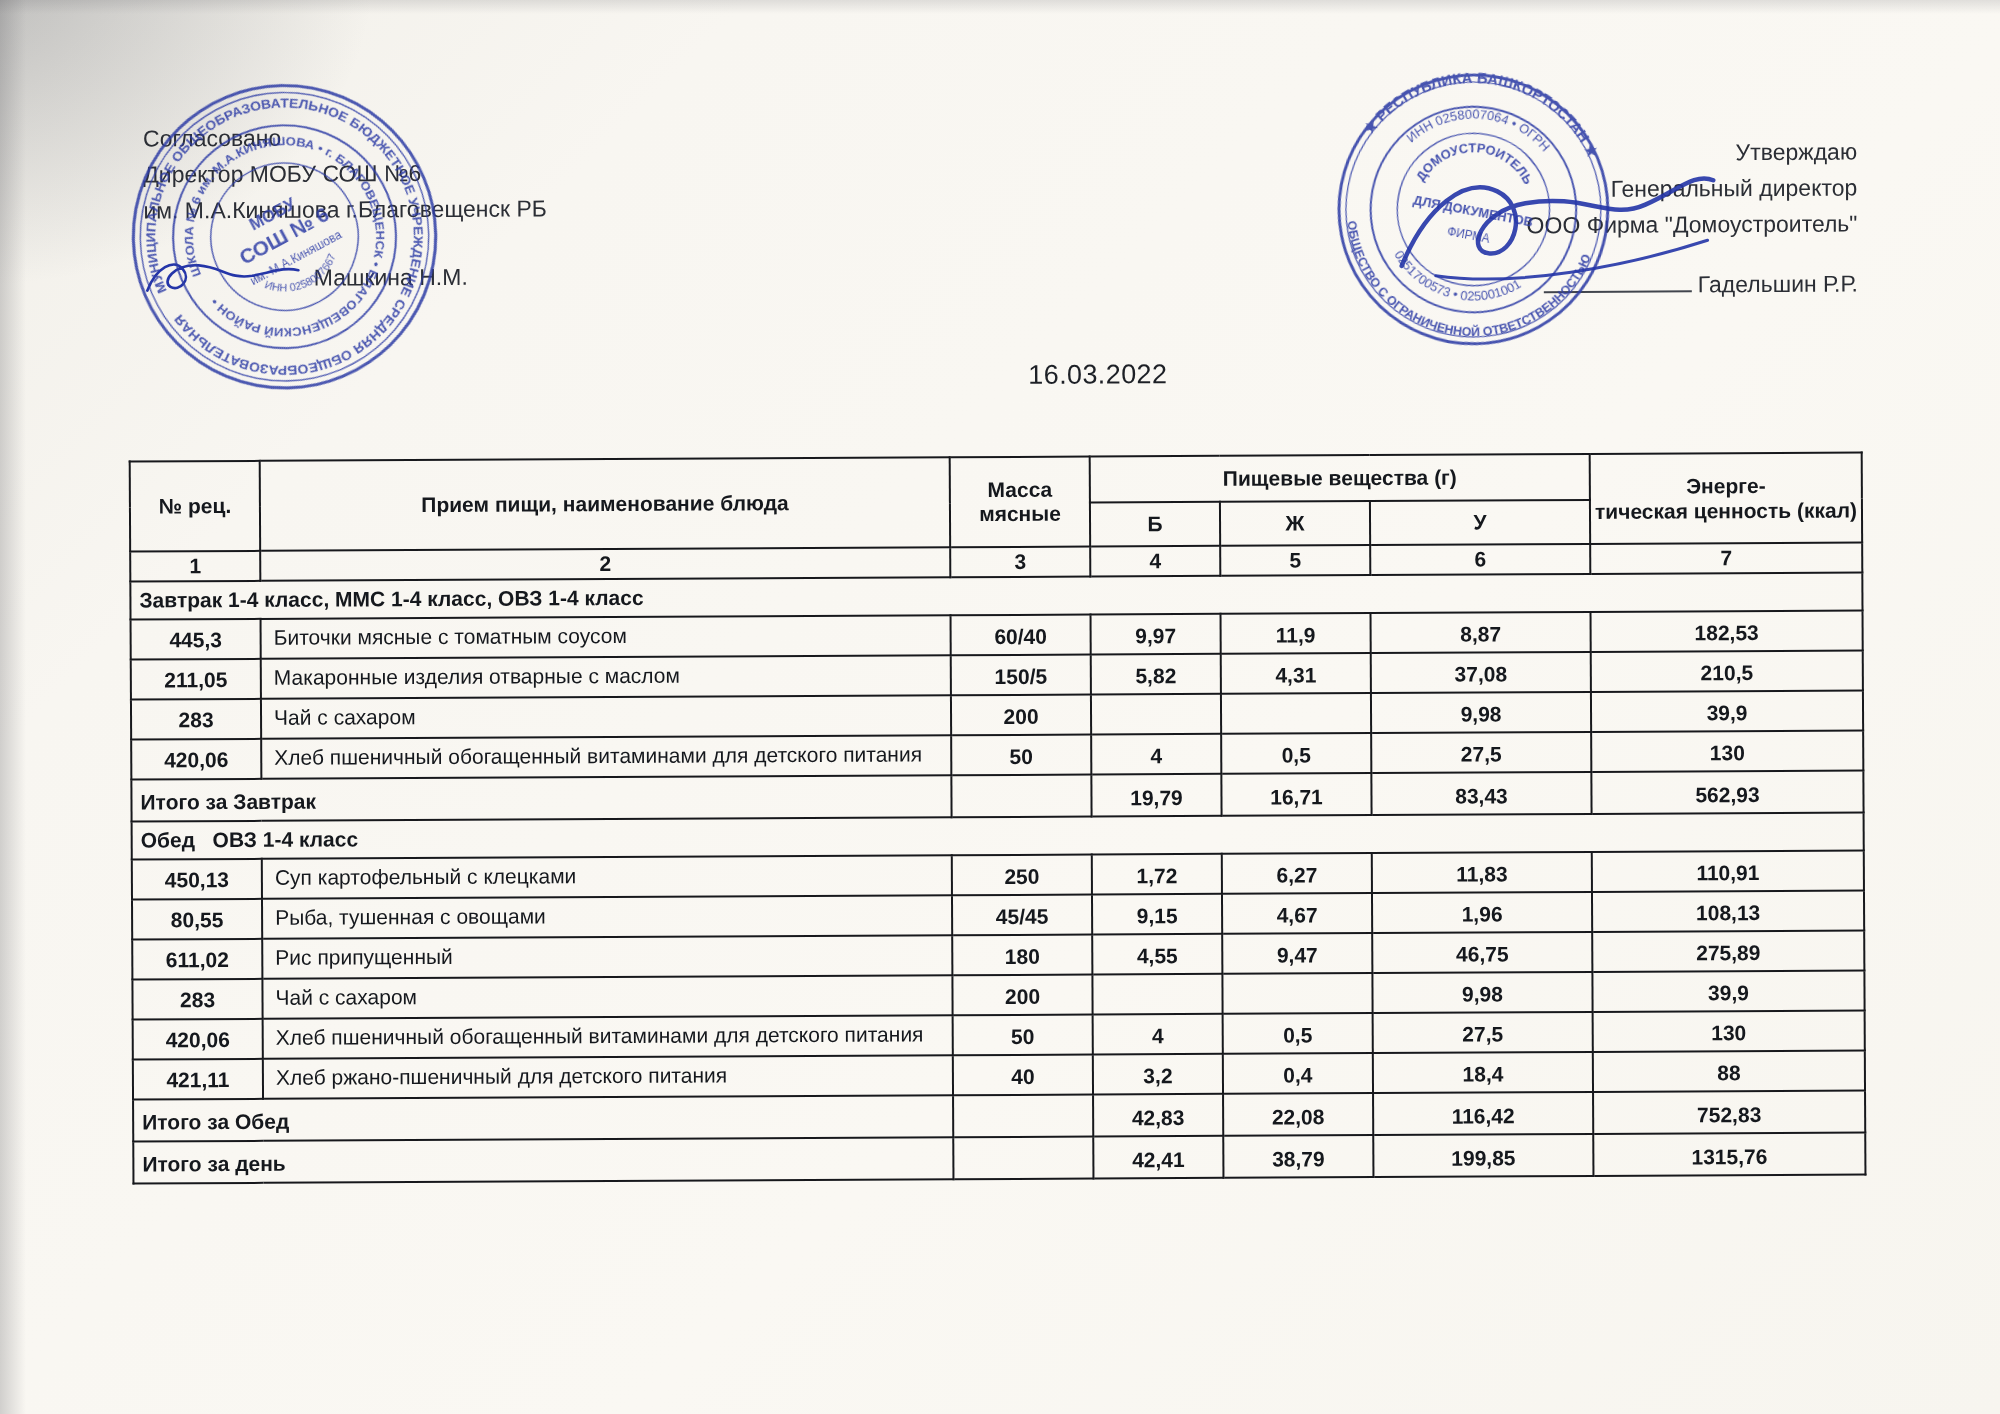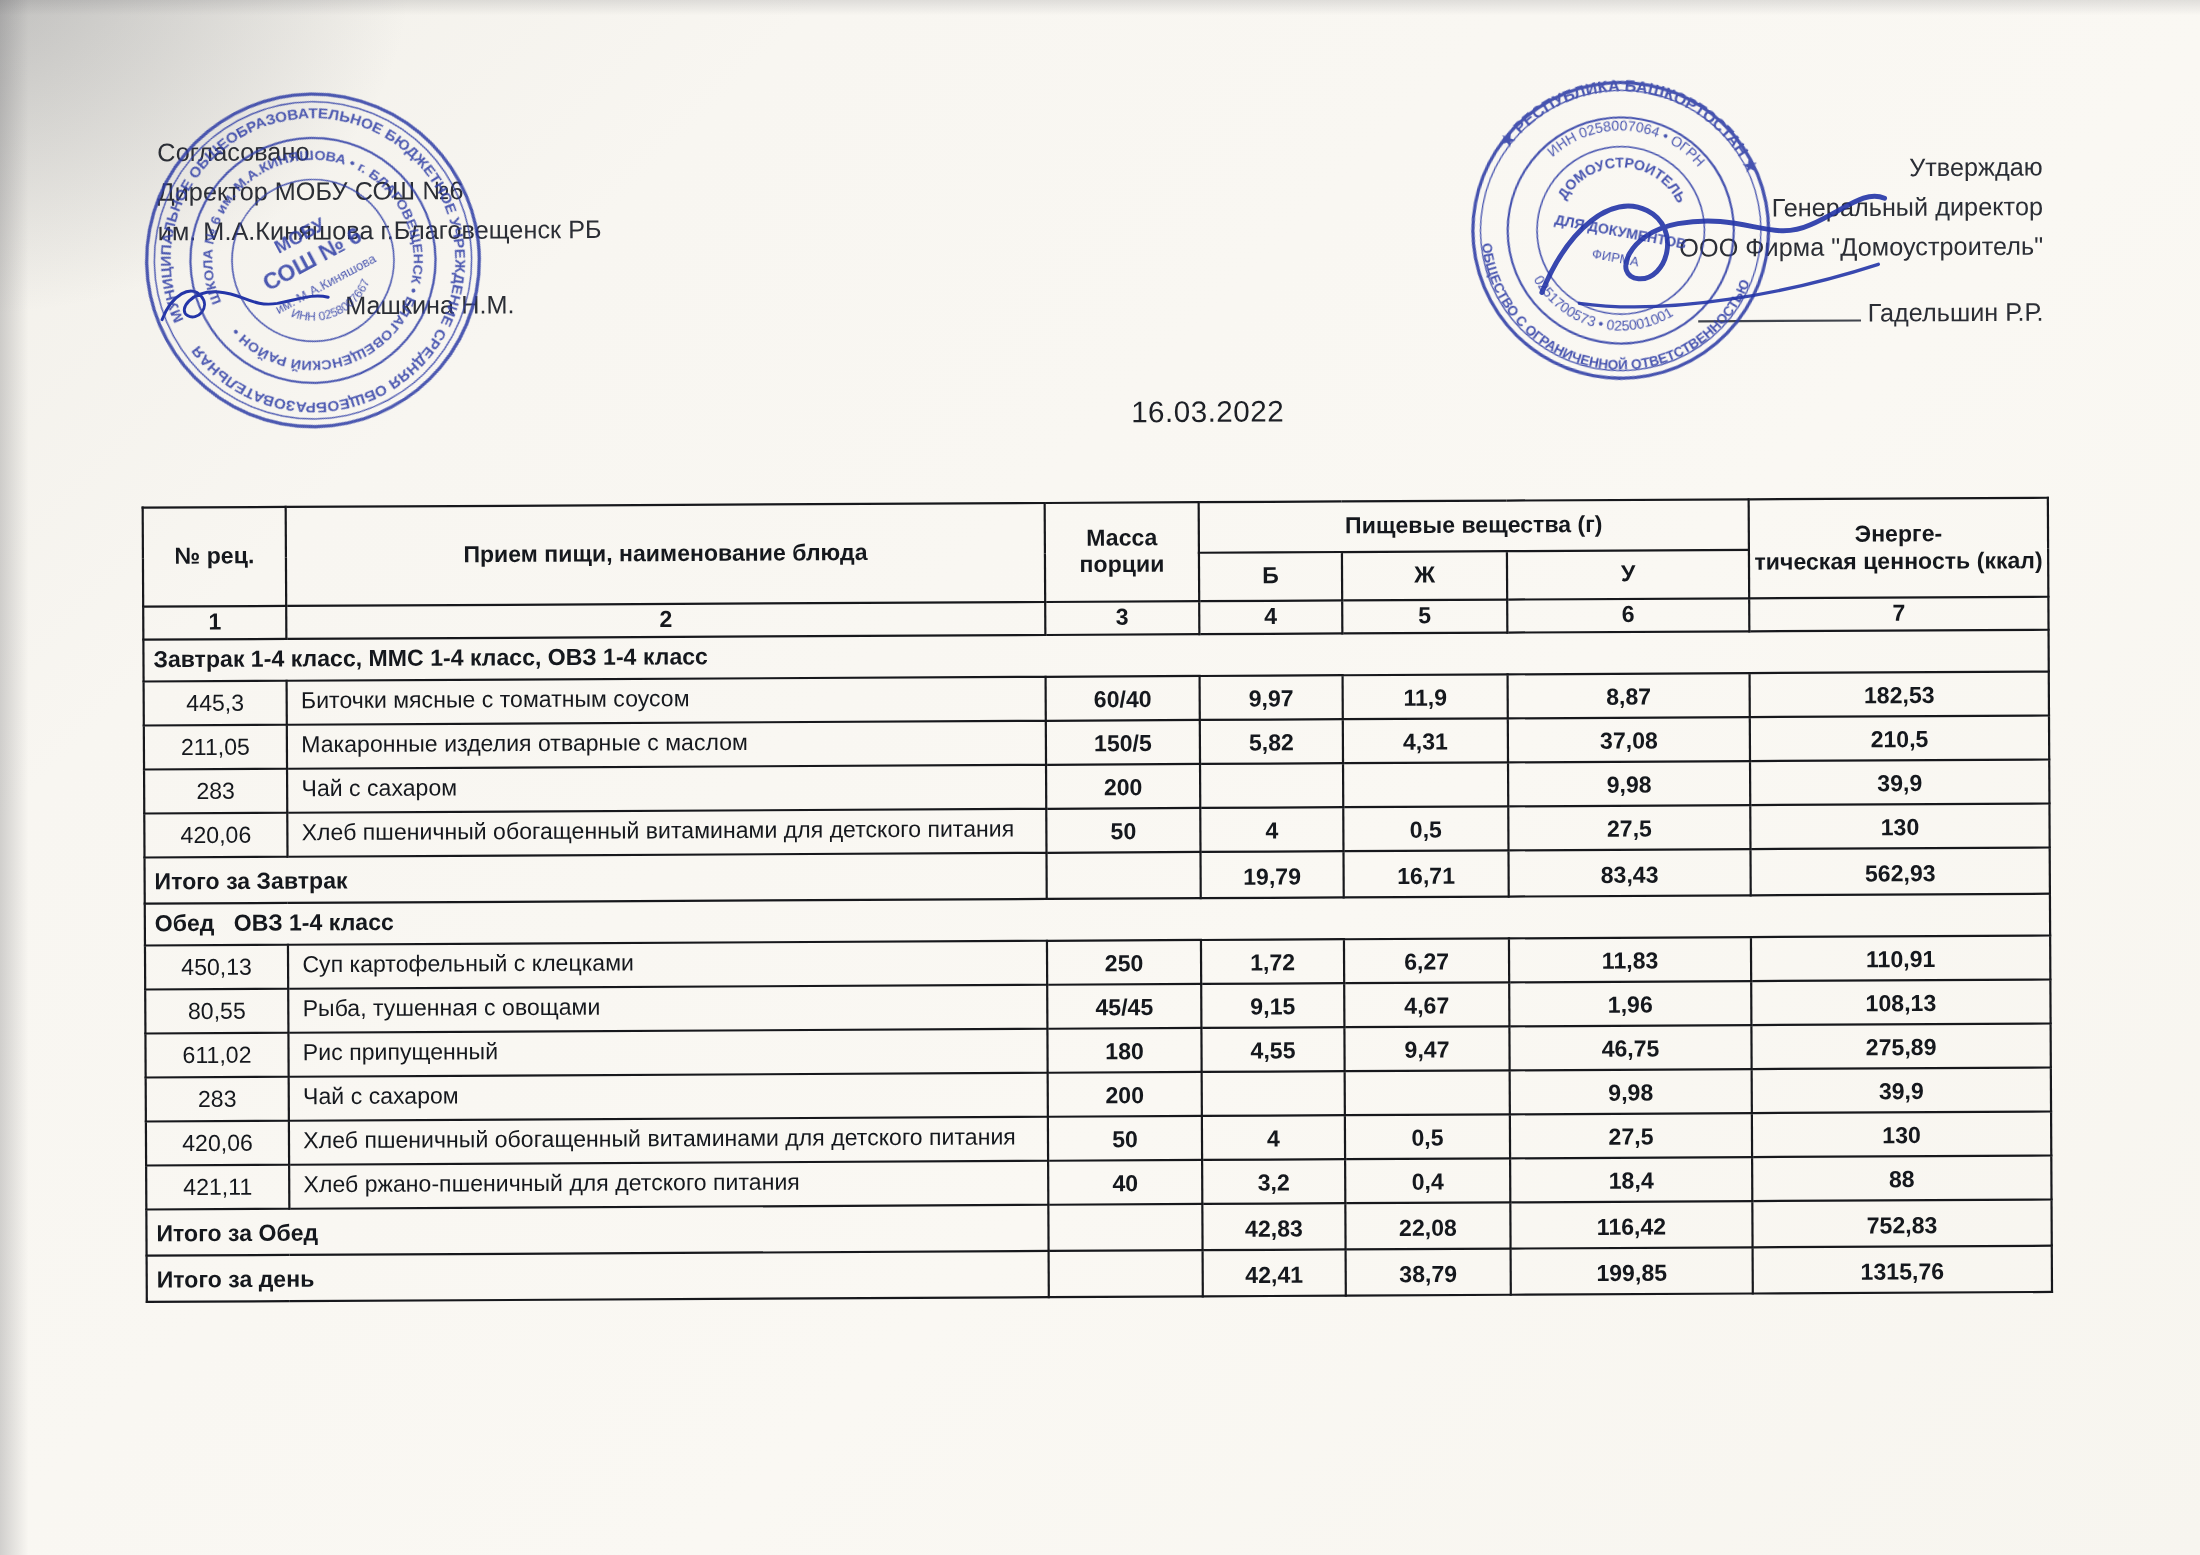--- a/index.html
+++ b/index.html
@@ -45,21 +45,21 @@
   table.menu thead th { font-weight:700; text-align:center; vertical-align:middle; font-size:21px; padding:2px 4px; }
   tr.hrow1 { height:46px; }
   tr.hrow2 { height:44px; }
   tr.hnums { height:30px; }
   tr.hnums th { font-size:20px; }
   .th-energy { font-size:20px; line-height:25px; }
   tr.section-row { height:38px; }
   tr.data-row { height:40px; }
   tr.total-row { height:42px; }
   td.c-section { text-align:left; padding:2px 8px; font-weight:700; white-space:pre; vertical-align:middle; font-size:21px; }
-  td.c-rec  { text-align:center; font-weight:400; vertical-align:bottom; padding-bottom:6px; }
+  td.c-rec  { text-align:center; font-weight:700; vertical-align:bottom; padding-bottom:6px; }
   td.c-name { text-align:left; padding:2px 6px 8px 12px; vertical-align:bottom; font-size:21px; }
   td.c-val  { text-align:center; font-weight:700; vertical-align:bottom; padding-bottom:5px; }
   td.c-total-label { text-align:left; padding:2px 8px 6px 8px; font-weight:700; vertical-align:bottom; }
 
   .stamp text { font-family:"Liberation Sans", sans-serif; }
 </style>
 </head>
 <body>
 
 <div class="page">
@@ -162,21 +162,21 @@
           <col style="width:140px">
         <col style="width:130px">
           <col style="width:150px">
           <col style="width:220px">
           <col style="width:272px">
       </colgroup>
       <thead>
         <tr class="hrow1">
           <th rowspan="2">№ рец.</th>
           <th rowspan="2">Прием пищи, наименование блюда</th>
-          <th rowspan="2">Масса порции</th>
+          <th rowspan="2">Масса мясные</th>
           <th colspan="3">Пищевые вещества (г)</th>
           <th rowspan="2" class="th-energy">
             <span>Энерге-</span><br>
             <span>тическая ценность (ккал)</span>
           </th>
         </tr>
         <tr class="hrow2">
           <th>Б</th>
           <th>Ж</th>
           <th>У</th>

